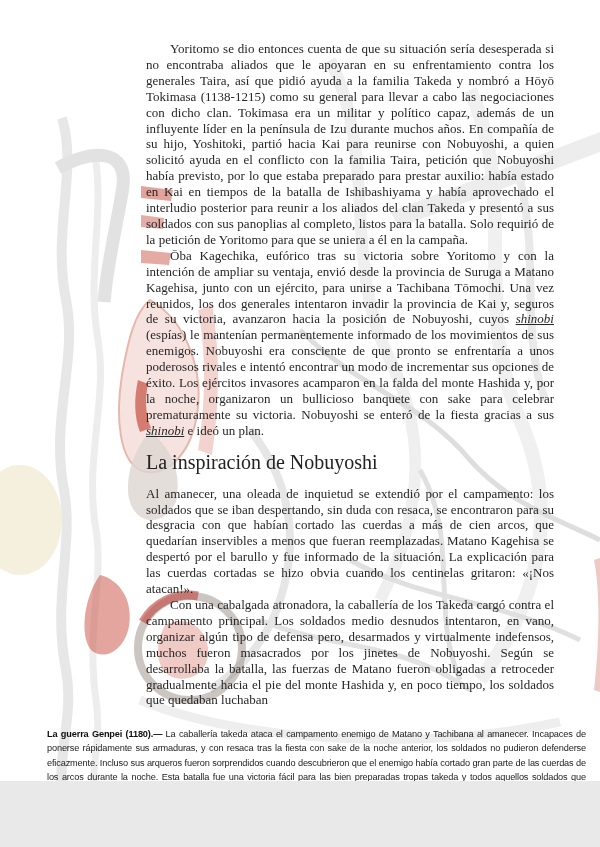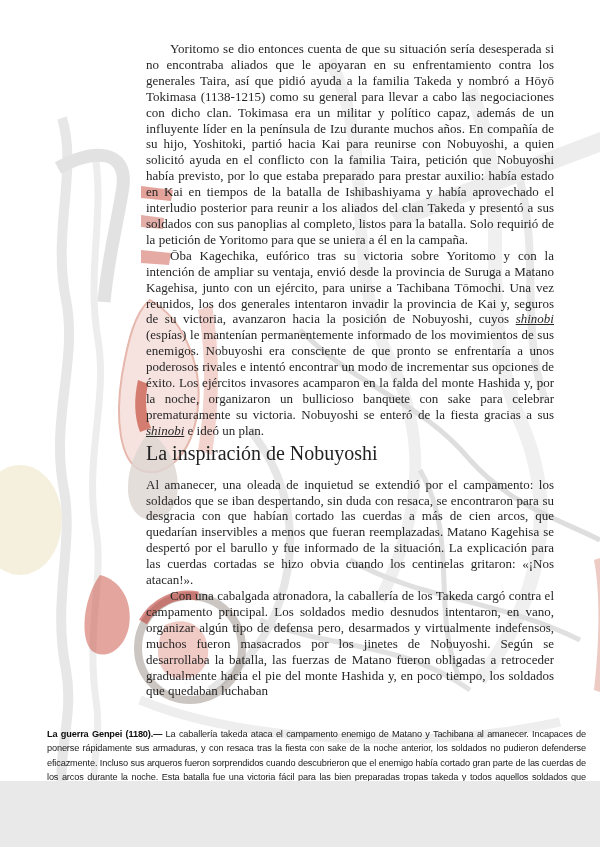--- a/index.html
+++ b/index.html
@@ -17,21 +17,21 @@
   .content{
     position:absolute;z-index:1;top:41px;left:146px;width:408px;
     font-size:13px;line-height:15.9px;color:#262626;
     text-align:justify;
   }
   .content p{margin:0;}
   .para-indent{text-indent:24px;}
   .section-heading{
     font-family:"Liberation Serif", serif;
     font-weight:normal;font-size:20px;color:#222;
-    margin:2px 0 12px 0;line-height:24px;text-align:left;
+    margin:11px 0 12px 0;line-height:24px;text-align:left;
   }
   i{font-style:italic;text-decoration:underline;}
   .caption{
     position:absolute;z-index:1;top:711px;left:31px;width:539px;
     font-family:"Liberation Sans", sans-serif;
     font-size:9.2px;line-height:14.4px;letter-spacing:-0.15px;
     color:#1b1b1b;text-align:justify;margin:16px;
   }
   .caption-lead{font-weight:bold;color:#0e0e0e;}
   .page-footer{

